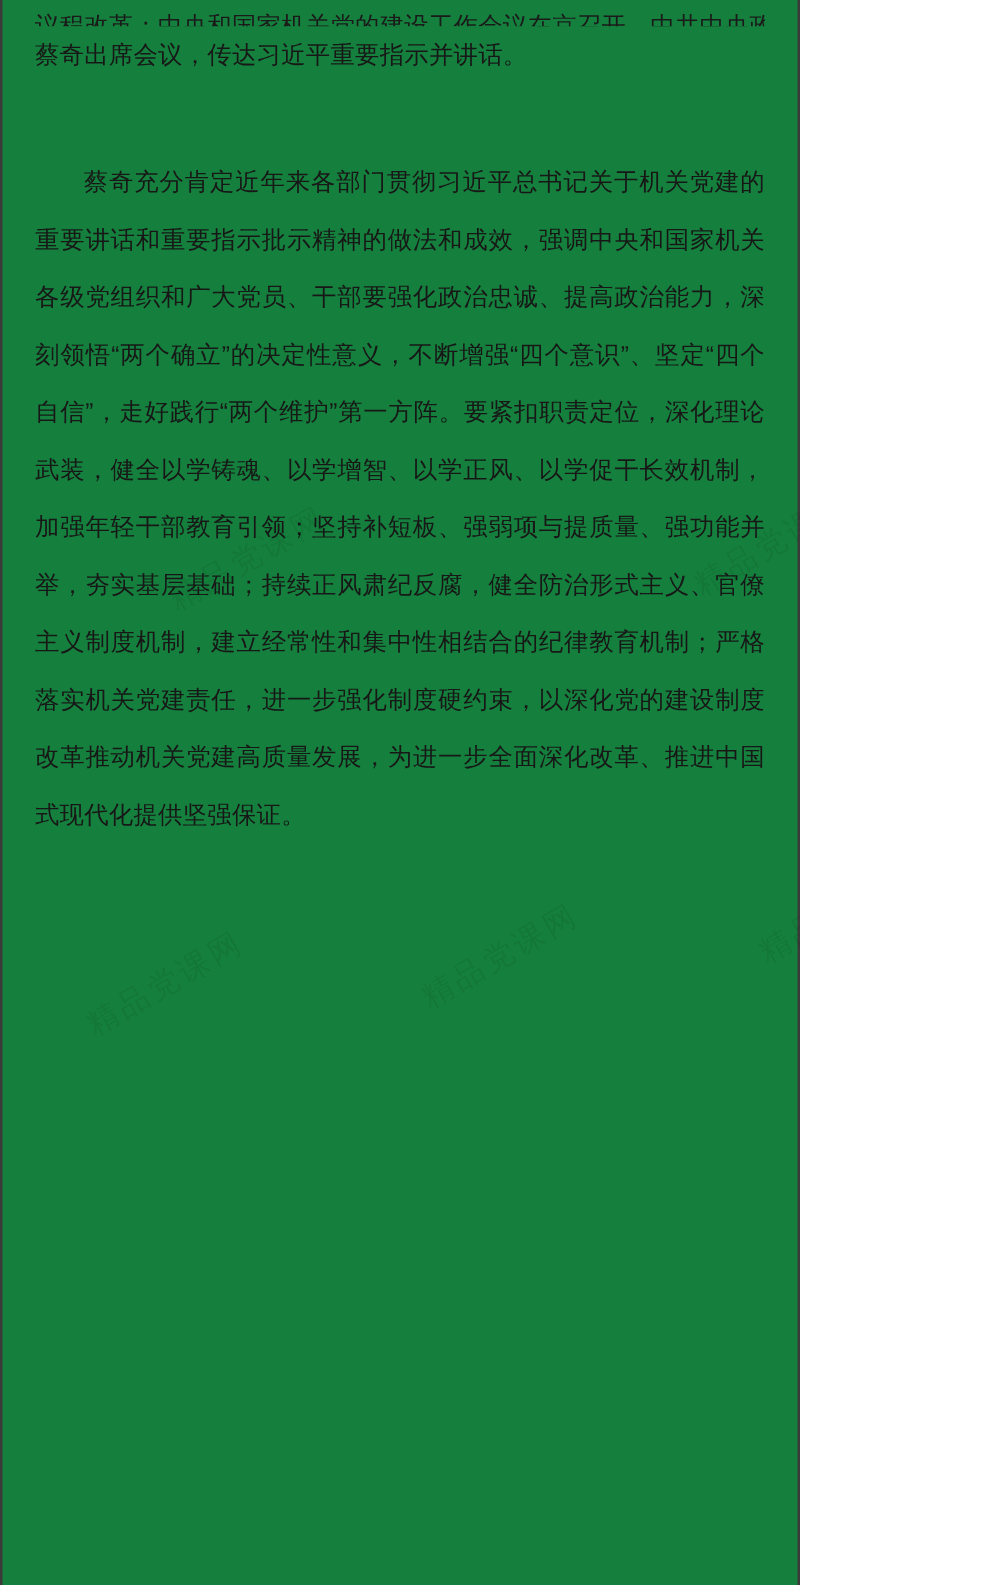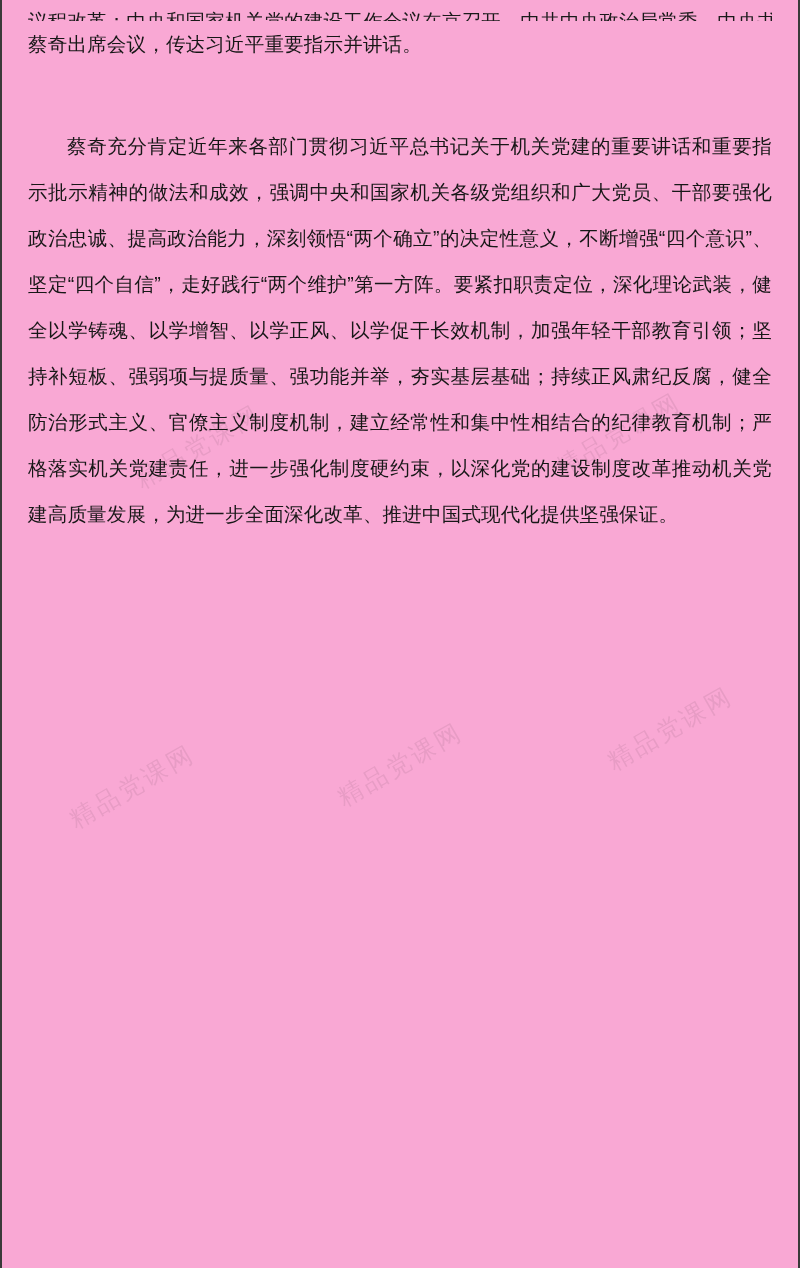--- a/index.html
+++ b/index.html
@@ -5,23 +5,23 @@
   html, body {
     margin: 0;
     padding: 0;
     background: #ffffff;
   }
   body {
     font-family: "Liberation Sans", sans-serif;
   }
   .page {
     position: relative;
-    width: 800px;
+    width: 640px;
     height: 1268px;
-    background: #f9a8d4;
+    background: #15803d;
     overflow: hidden;
     box-sizing: border-box;
   }
   .page-border-left,
   .page-border-right {
     position: absolute;
     top: 0;
     bottom: 0;
     width: 2px;
     background: #3a3a3a;

